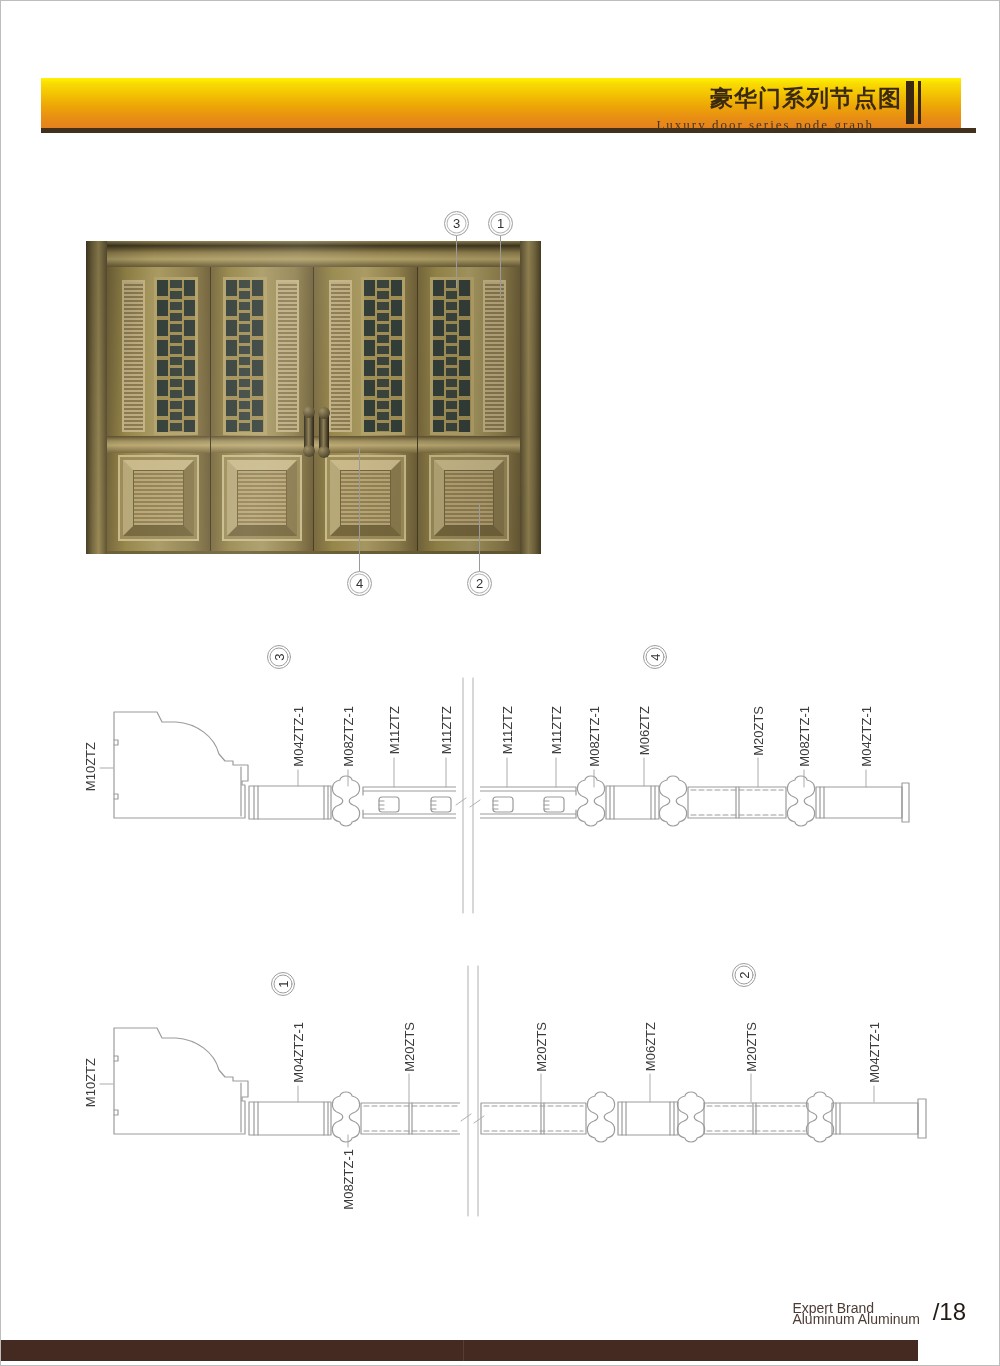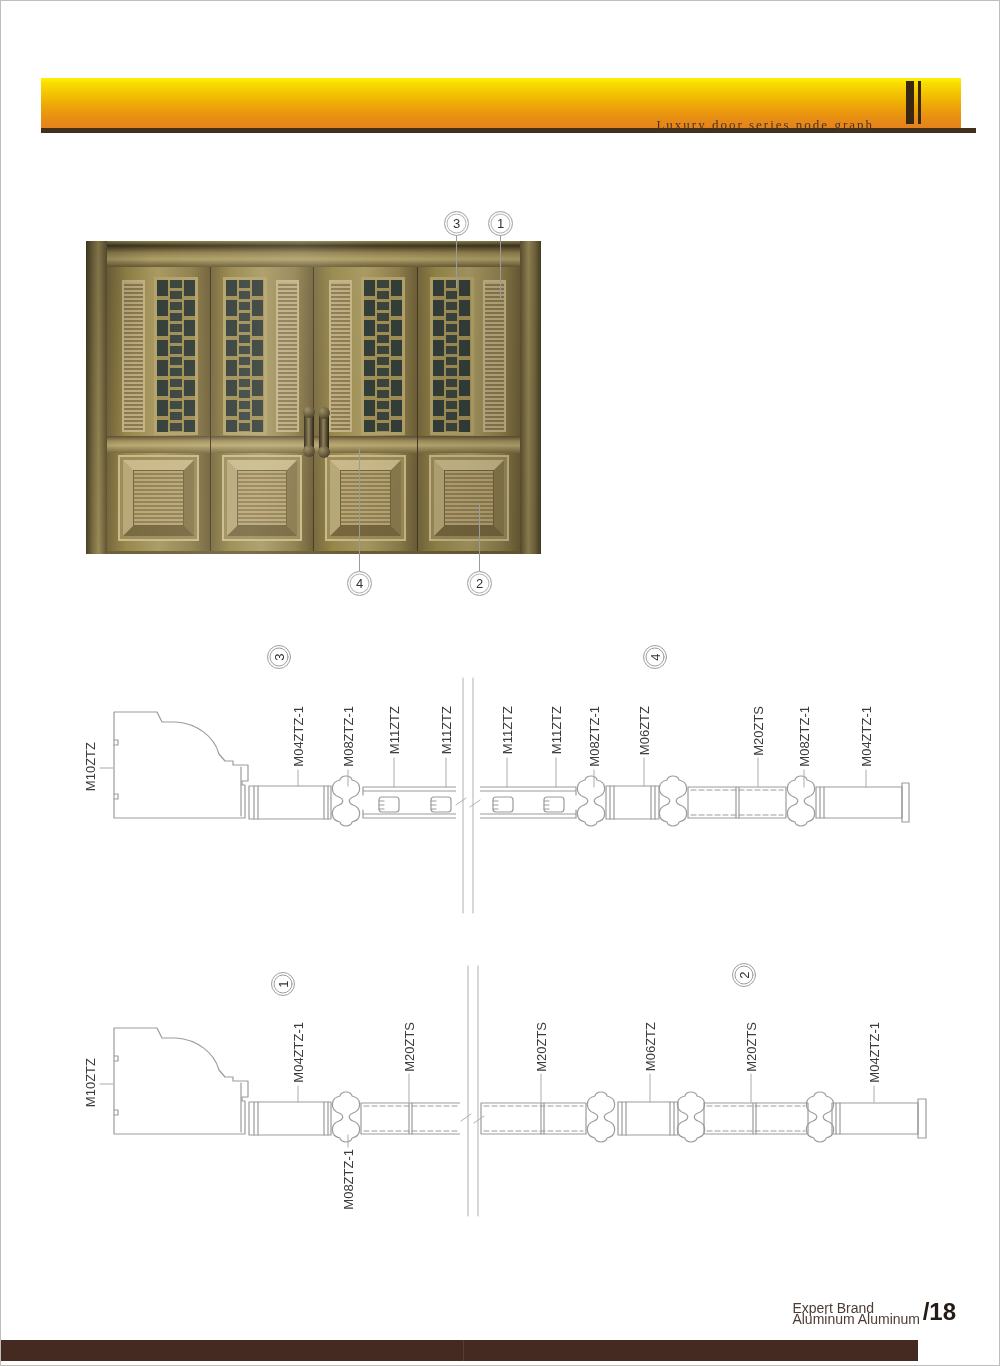--- a/index.html
+++ b/index.html
@@ -74,31 +74,32 @@
     position:absolute;width:23px;height:23px;border-radius:50%;border:1px solid #a2a2a2;
     background:#fff;box-shadow:inset 0 0 0 1.5px #fff,inset 0 0 0 2.5px #b8b8b8;
     display:flex;align-items:center;justify-content:center;
     font-size:13px;color:#333;
   }
   
   .diagram{position:absolute;left:0;}
   
   .footer-brand{position:absolute;right:79px;top:1302px;text-align:left;
     font-size:14px;line-height:11px;color:#4c3c34;}
-  .page-number{position:absolute;right:43px;top:1297px;font-size:24px;font-weight:bold;color:#241b14;}
+  .page-number{position:absolute;right:33px;top:1297px;font-size:24px;font-weight:normal;color:#241b14;}
   .footer-bar{position:absolute;left:0;top:1339px;width:917px;height:21px;background:#452a22;}
   .footer-bar-divider{position:absolute;left:462px;top:0;width:1px;height:21px;background:#5b3c31;}
 </style>
 </head>
 <body>
 
 <div class="page">
 
   <div class="banner"></div>
   <div class="banner-rule"></div>
+  <div class="title-zh">豪华门系列节点图</div>
   <div class="title-en">Luxury door series node graph</div>
   <div class="banner-bar-thick"></div>
   <div class="banner-bar-thin"></div>
 
   <div class="door">
     <div class="door-frame-top"></div>
     <div class="door-frame-left"></div>
     <div class="door-frame-right"></div>
     <div class="door-inner">
       <div class="leaf typeA">

